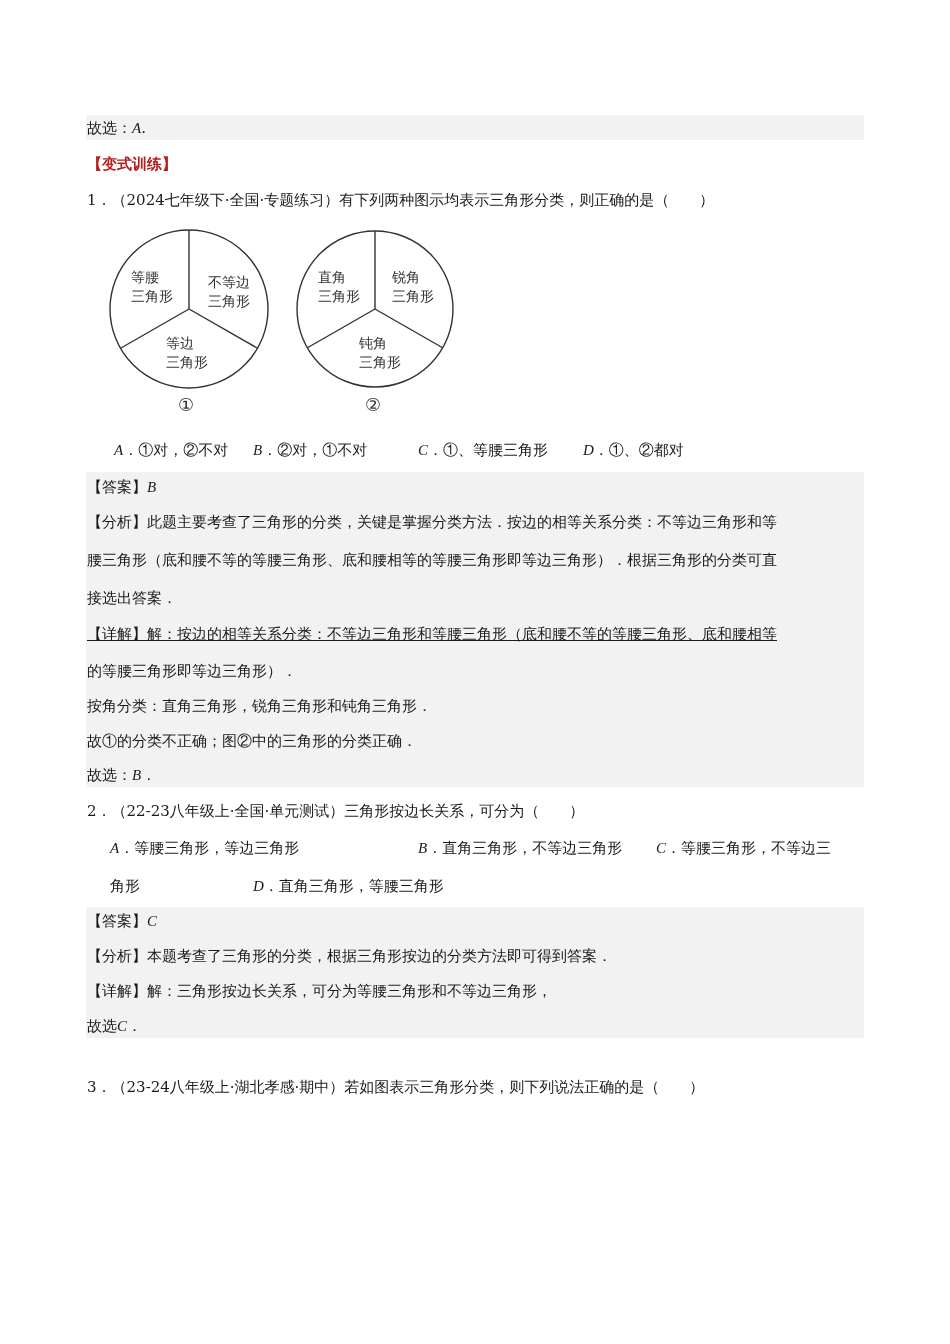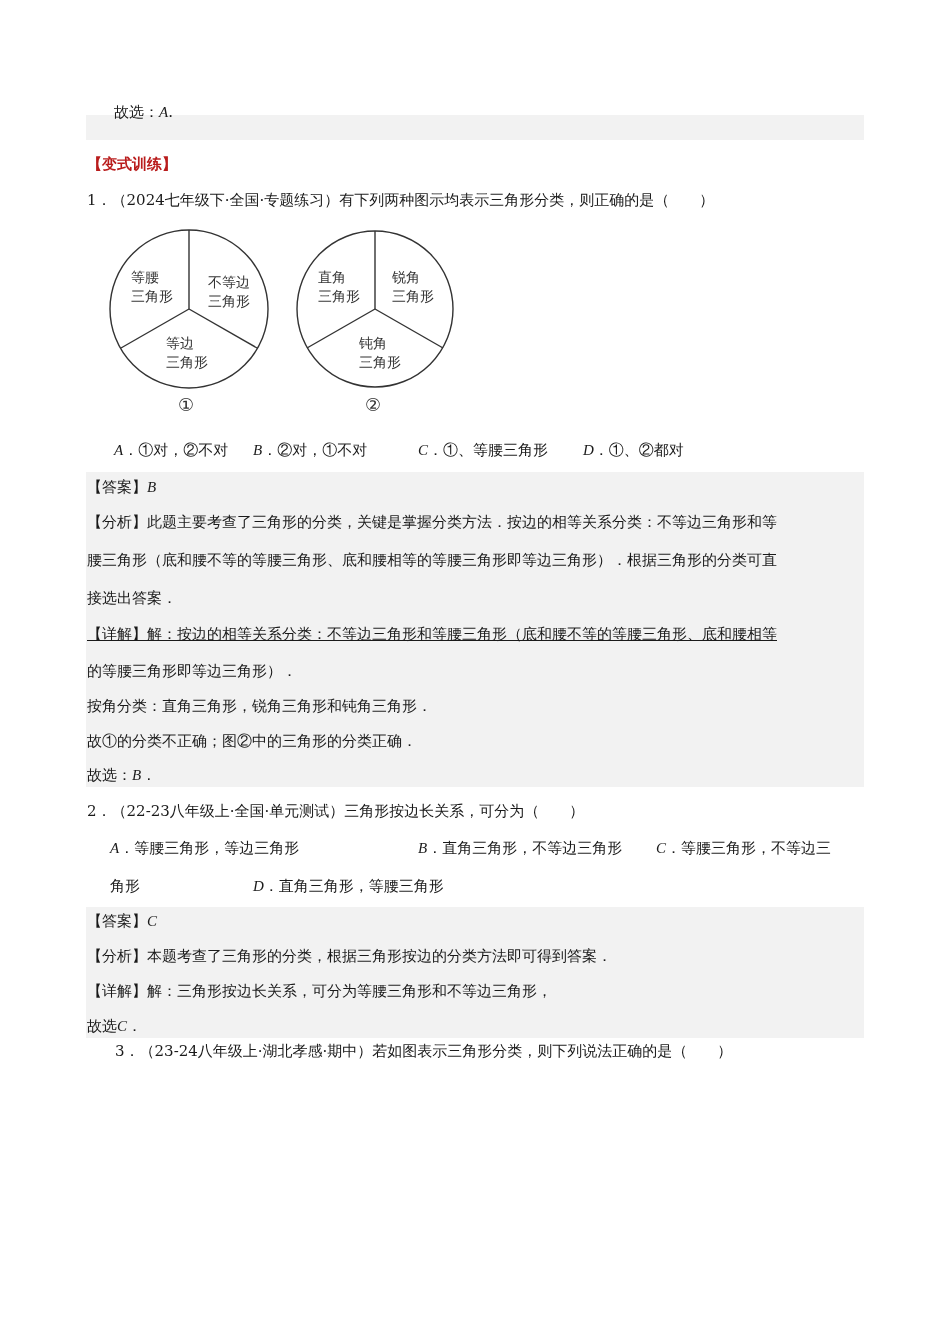--- a/index.html
+++ b/index.html
@@ -15,21 +15,21 @@
     .heading { color: #b91c1c; font-weight: bold; font-family: "DejaVu Sans", sans-serif; font-size: 15px; }
     .opt { position: absolute; white-space: nowrap; font-size: 15px; line-height: 20px; }
     .optlabel { font-style: italic; font-family: "Liberation Serif", serif; }
     .diag-label { font-size: 14px; fill: #333; font-family: "DejaVu Sans", sans-serif; }
     .diag-num { font-size: 18px; fill: #333; font-family: "DejaVu Sans", sans-serif; }
   </style>
 </head>
 <body>
 
 <div class="gray" style="top:115px;height:25px;"></div>
-<div class="line" style="top:102px;margin-left:27px;">
+<div class="line" style="top:118px;">
   <span>故选：</span><span class="ital">A</span><span>.</span>
 </div>
 
 <div class="line heading" style="top:154px;">【变式训练】</div>
 
 <div class="line" style="top:190px;">
   <span>1．</span><span>（2024七年级下·全国·专题练习）</span><span>有下列两种图示均表示三角形分类，则正确的是（　　）</span>
 </div>
 
 <svg class="abs" style="left:100px;top:222px;" width="380" height="200" viewBox="100 222 380 200">
@@ -87,15 +87,15 @@
 <div class="opt" style="left:656px;top:838px;"><span class="optlabel">C</span><span>．等腰三角形，不等边三</span></div>
 <div class="opt" style="left:110px;top:876px;">角形</div>
 <div class="opt" style="left:253px;top:876px;"><span class="optlabel">D</span><span>．直角三角形，等腰三角形</span></div>
 
 <div class="gray" style="top:907px;height:131px;"></div>
 <div class="line" style="top:911px;"><span>【答案】</span><span class="ital">C</span></div>
 <div class="line" style="top:946px;"><span>【分析】</span><span>本题考查了三角形的分类，根据三角形按边的分类方法即可得到答案．</span></div>
 <div class="line" style="top:981px;"><span>【详解】</span><span>解：三角形按边长关系，可分为等腰三角形和不等边三角形，</span></div>
 <div class="line" style="top:1016px;"><span>故选</span><span class="ital">C</span><span>．</span></div>
 
-<div class="line" style="top:1041px;margin-left:28px;">
+<div class="line" style="top:1077px;">
   <span>3．</span><span>（23-24八年级上·湖北孝感·期中）</span><span>若如图表示三角形分类，则下列说法正确的是（　　）</span>
 </div>
 
 </body></html>

